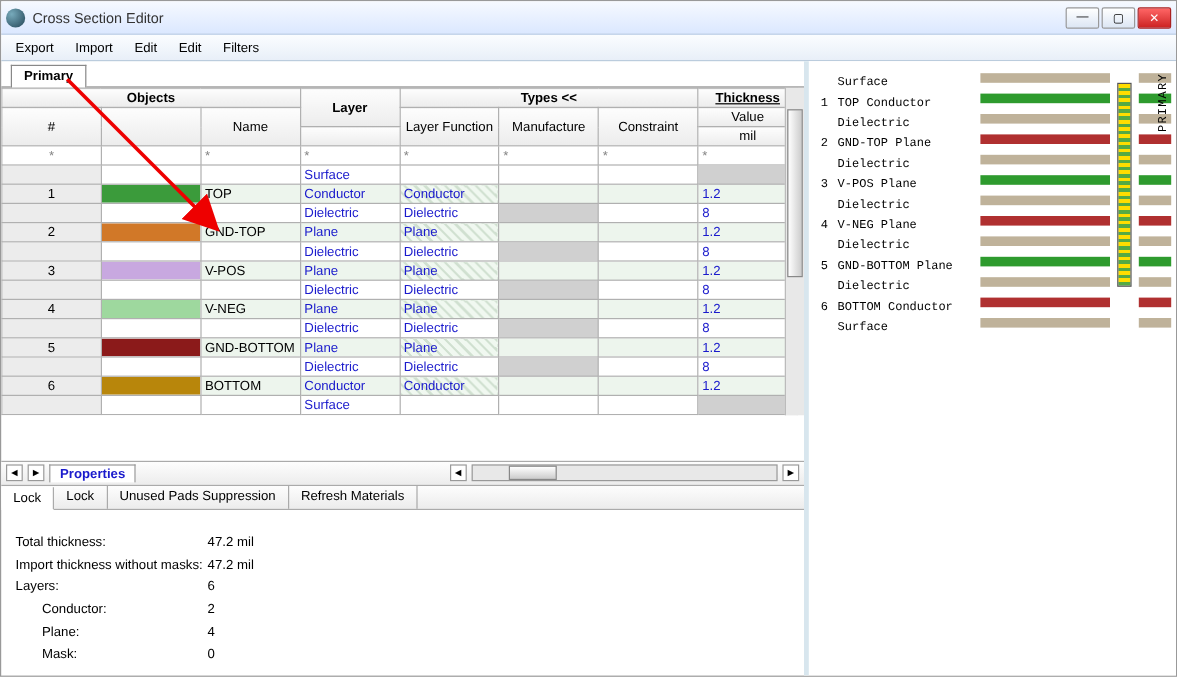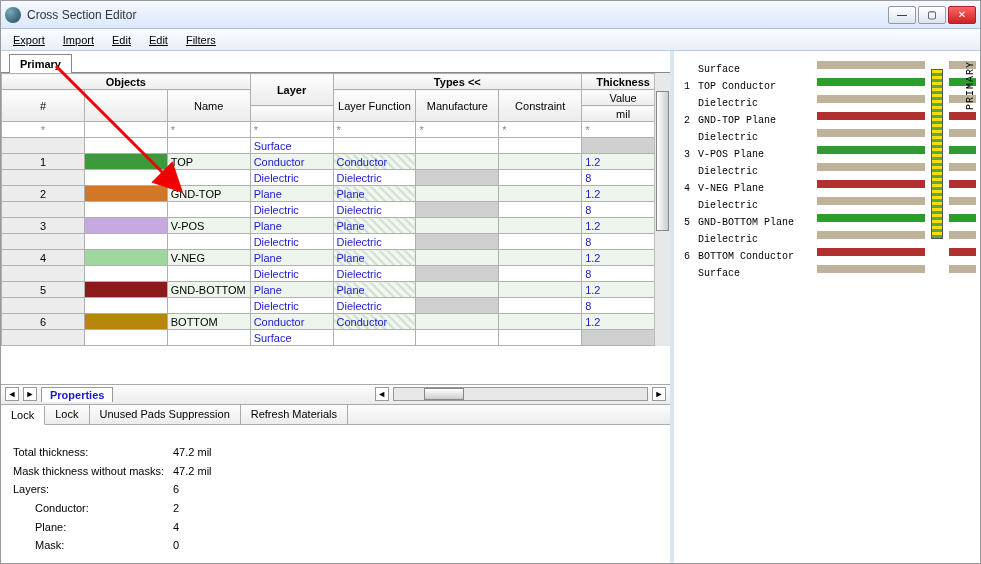--- a/index.html
+++ b/index.html
@@ -50,21 +50,20 @@
     border-color:#a22;
   }
   .menubar {
     height: 22px;
     background: linear-gradient(#fbfdff,#e8eff8);
     display:flex;
     align-items:center;
     padding: 4px 4px;
     border-bottom:1px solid #bcd;
     gap: 2px;
-    text-decoration: underline;
   }
   .menubar .menuitem {
     padding: 2px 8px;
     cursor:pointer;
   }
   .content {
     display:flex;
     height: calc(100% - 28px - 22px);
   }
   .left {
@@ -295,21 +294,21 @@
     </div>
 
     <div class="gridwrap" style="position:relative;">
       <table class="grid">
 
         <tbody>
             <tr>
           <th class="group" colspan="3">Objects</th>
           <th class="group" rowspan="2">Layer</th>
           <th class="group" colspan="3">Types &lt;&lt;</th>
-          <th class="group" style="overflow:hidden;">Thickness</th>
+          <th class="group" style="overflow:hidden;text-decoration:underline;">Thickness</th>
         </tr>
 
         <tr>
           <th class="col-num" rowspan="2">#</th>
           <th class="col-chip" rowspan="2"></th>
           <th class="col-name" rowspan="2">Name</th>
           <th class="col-func" rowspan="2">Layer Function</th>
           <th class="col-manu" rowspan="2">Manufacture</th>
           <th class="col-cons" rowspan="2">Constraint</th>
           <th class="col-val">Value</th>
@@ -500,21 +499,21 @@
       <div class="btab">Unused Pads Suppression</div>
       <div class="btab">Refresh Materials</div>
     </div>
 
     <div class="infopane">
       <div class="row">
           <span class="lbl">Total thickness:</span>
           <span>47.2 mil</span>
         </div>
       <div class="row">
-          <span class="lbl">Mask thickness without masks:</span>
+          <span class="lbl">Import thickness without masks:</span>
           <span>47.2 mil</span>
         </div>
       <div class="row">
           <span class="lbl">Layers:</span>
           <span>6</span>
         </div>
       <div class="row">
           <span class="sub">Conductor:</span>
           <span>2</span>
         </div>

